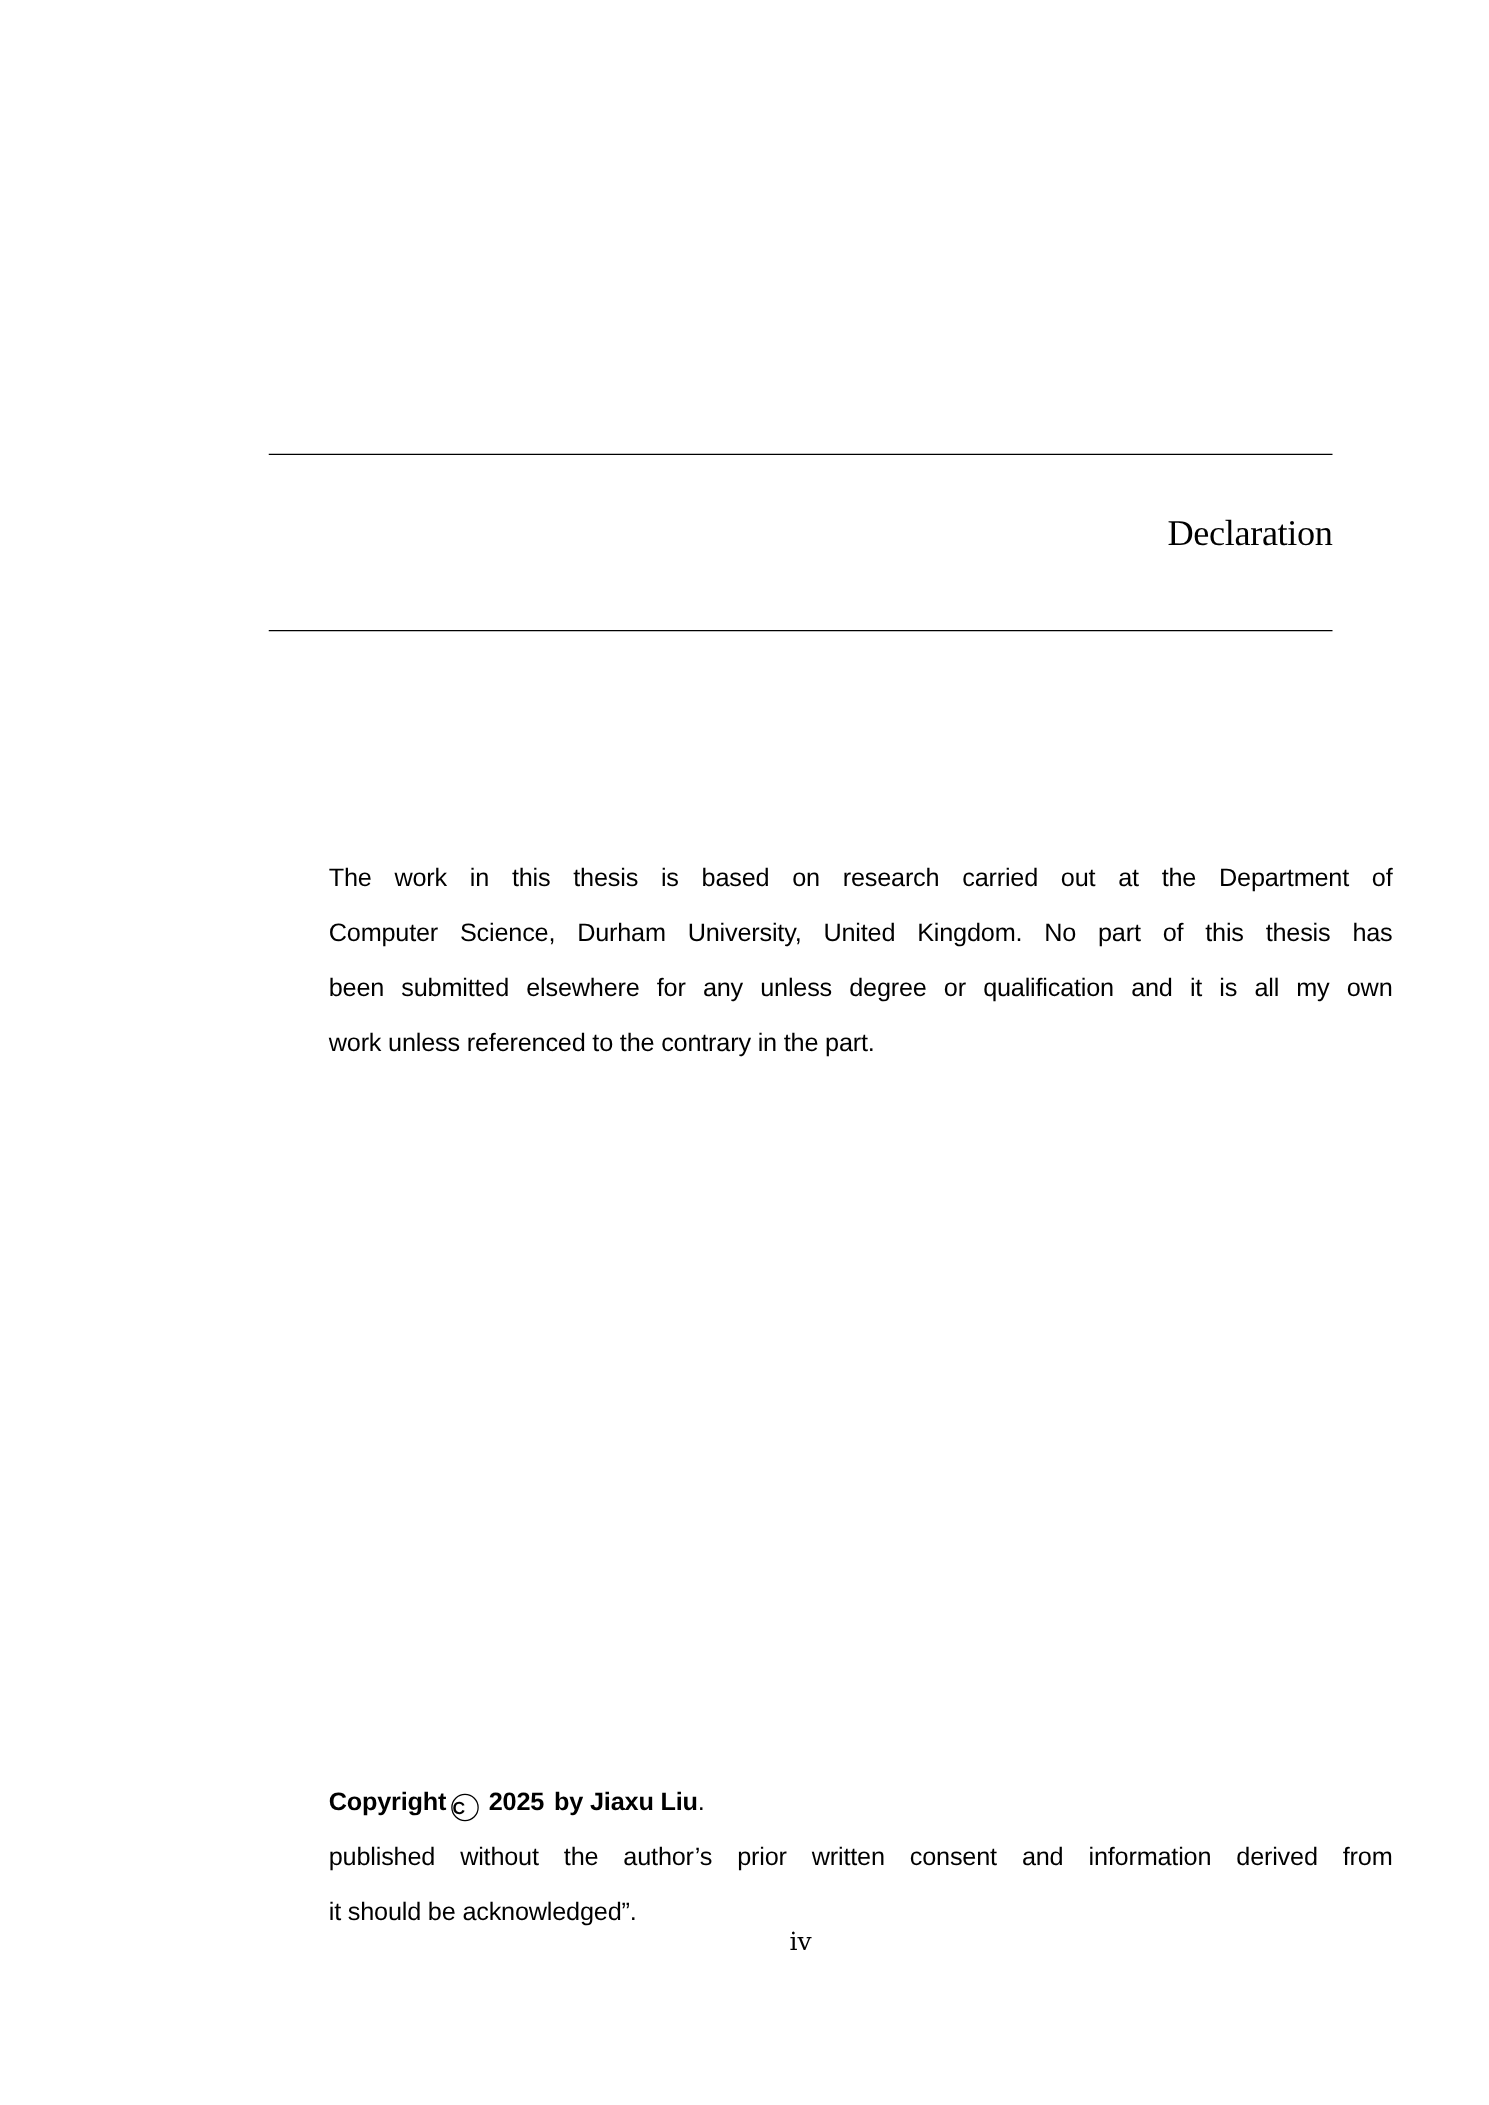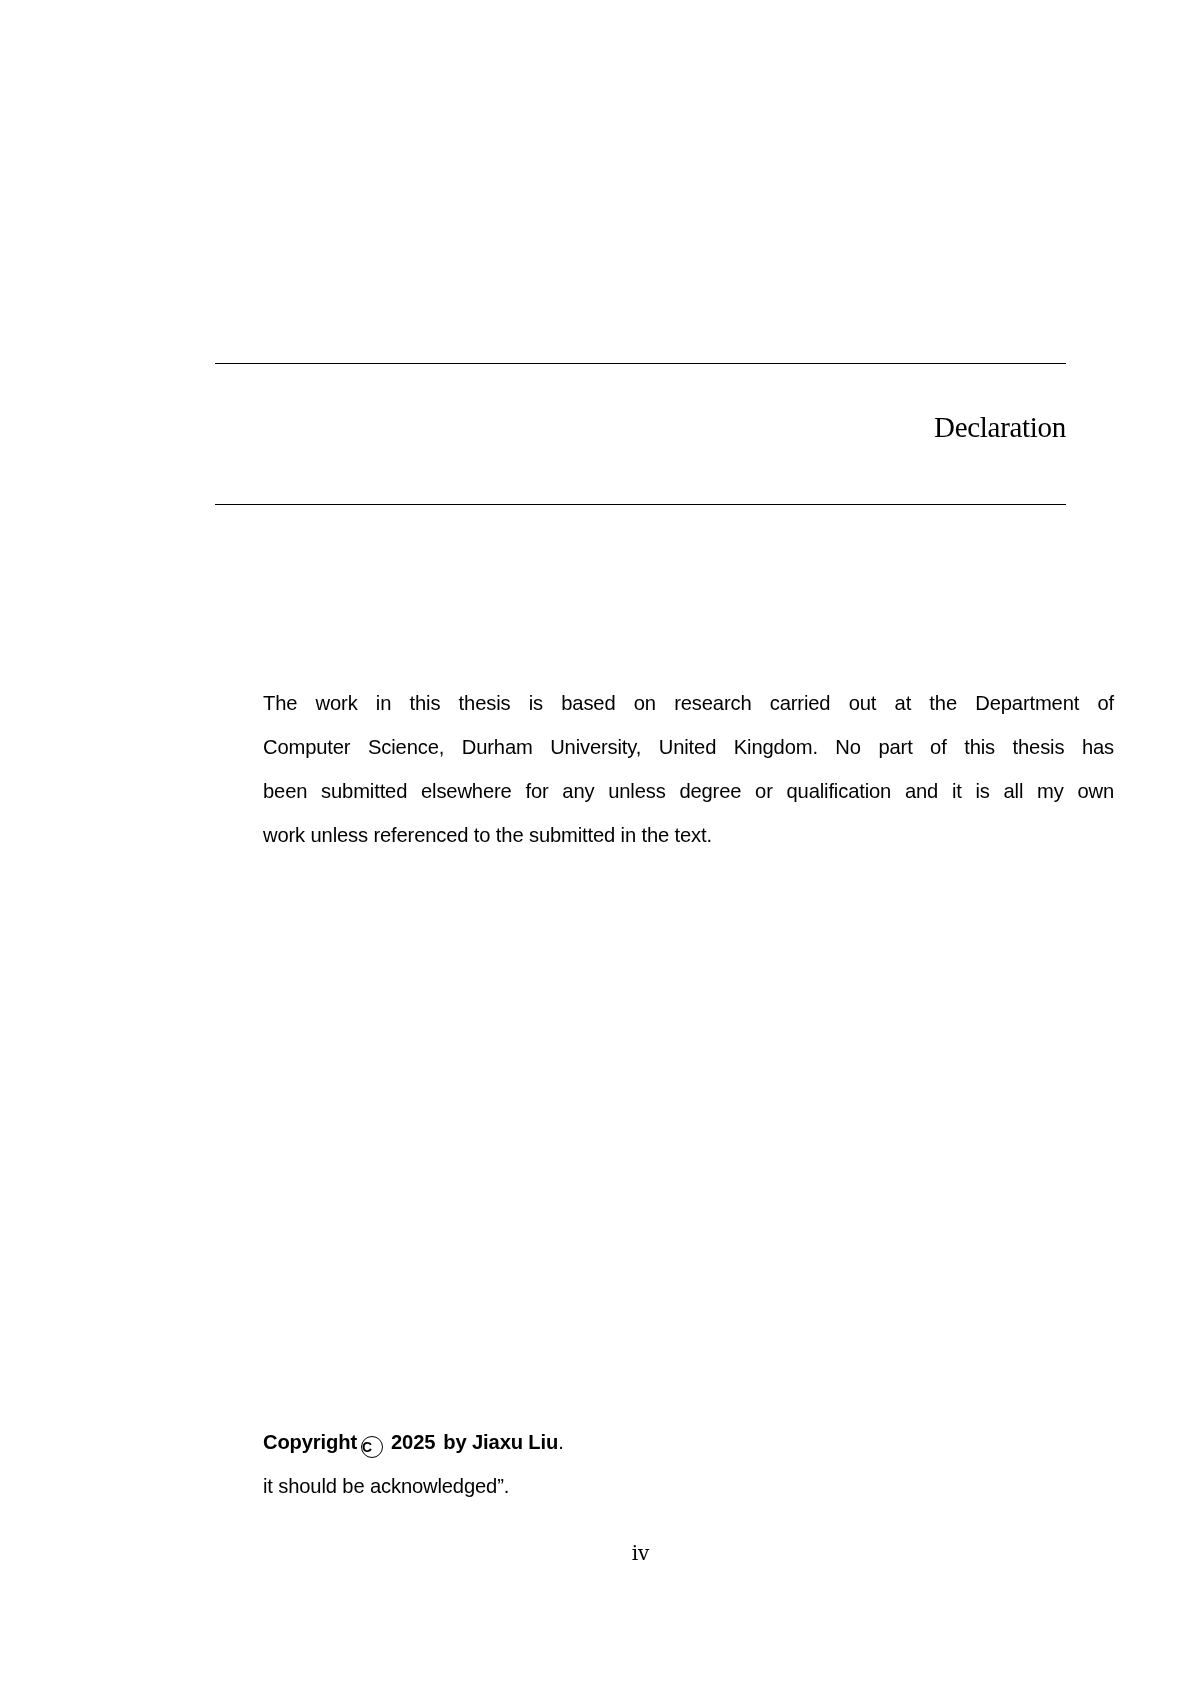--- a/index.html
+++ b/index.html
@@ -94,21 +94,22 @@
 <div id="rule-top" class="rule"></div>
 
 <div class="chapter-title">Declaration</div>
 
 <div id="rule-bottom" class="rule"></div>
 
 <div id="declaration-text" class="para">
   <span class="line">The work in this thesis is based on research carried out at the Department of</span>
   <span class="line">Computer Science, Durham University, United Kingdom. No part of this thesis has</span>
   <span class="line">been submitted elsewhere for any unless degree or qualification and it is all my own</span>
-  <span class="line last">work unless referenced to the submitted in the text.</span>
+  <span class="line last">work unless referenced to the contrary in the part.</span>
 </div>
 
 <div id="copyright-block" class="para">
   <span class="copyright-heading"><span>Copyright</span><span class="copy-symbol">C</span><span>2025</span><span class="gap">by Jiaxu Liu</span><span style="font-weight:normal">.</span></span>
+  <span class="line">published without the author’s prior written consent and information derived from</span>
   <span class="line last">it should be acknowledged”.</span>
 </div>
 
 <div class="page-number">iv</div>
 
 </body></html>

